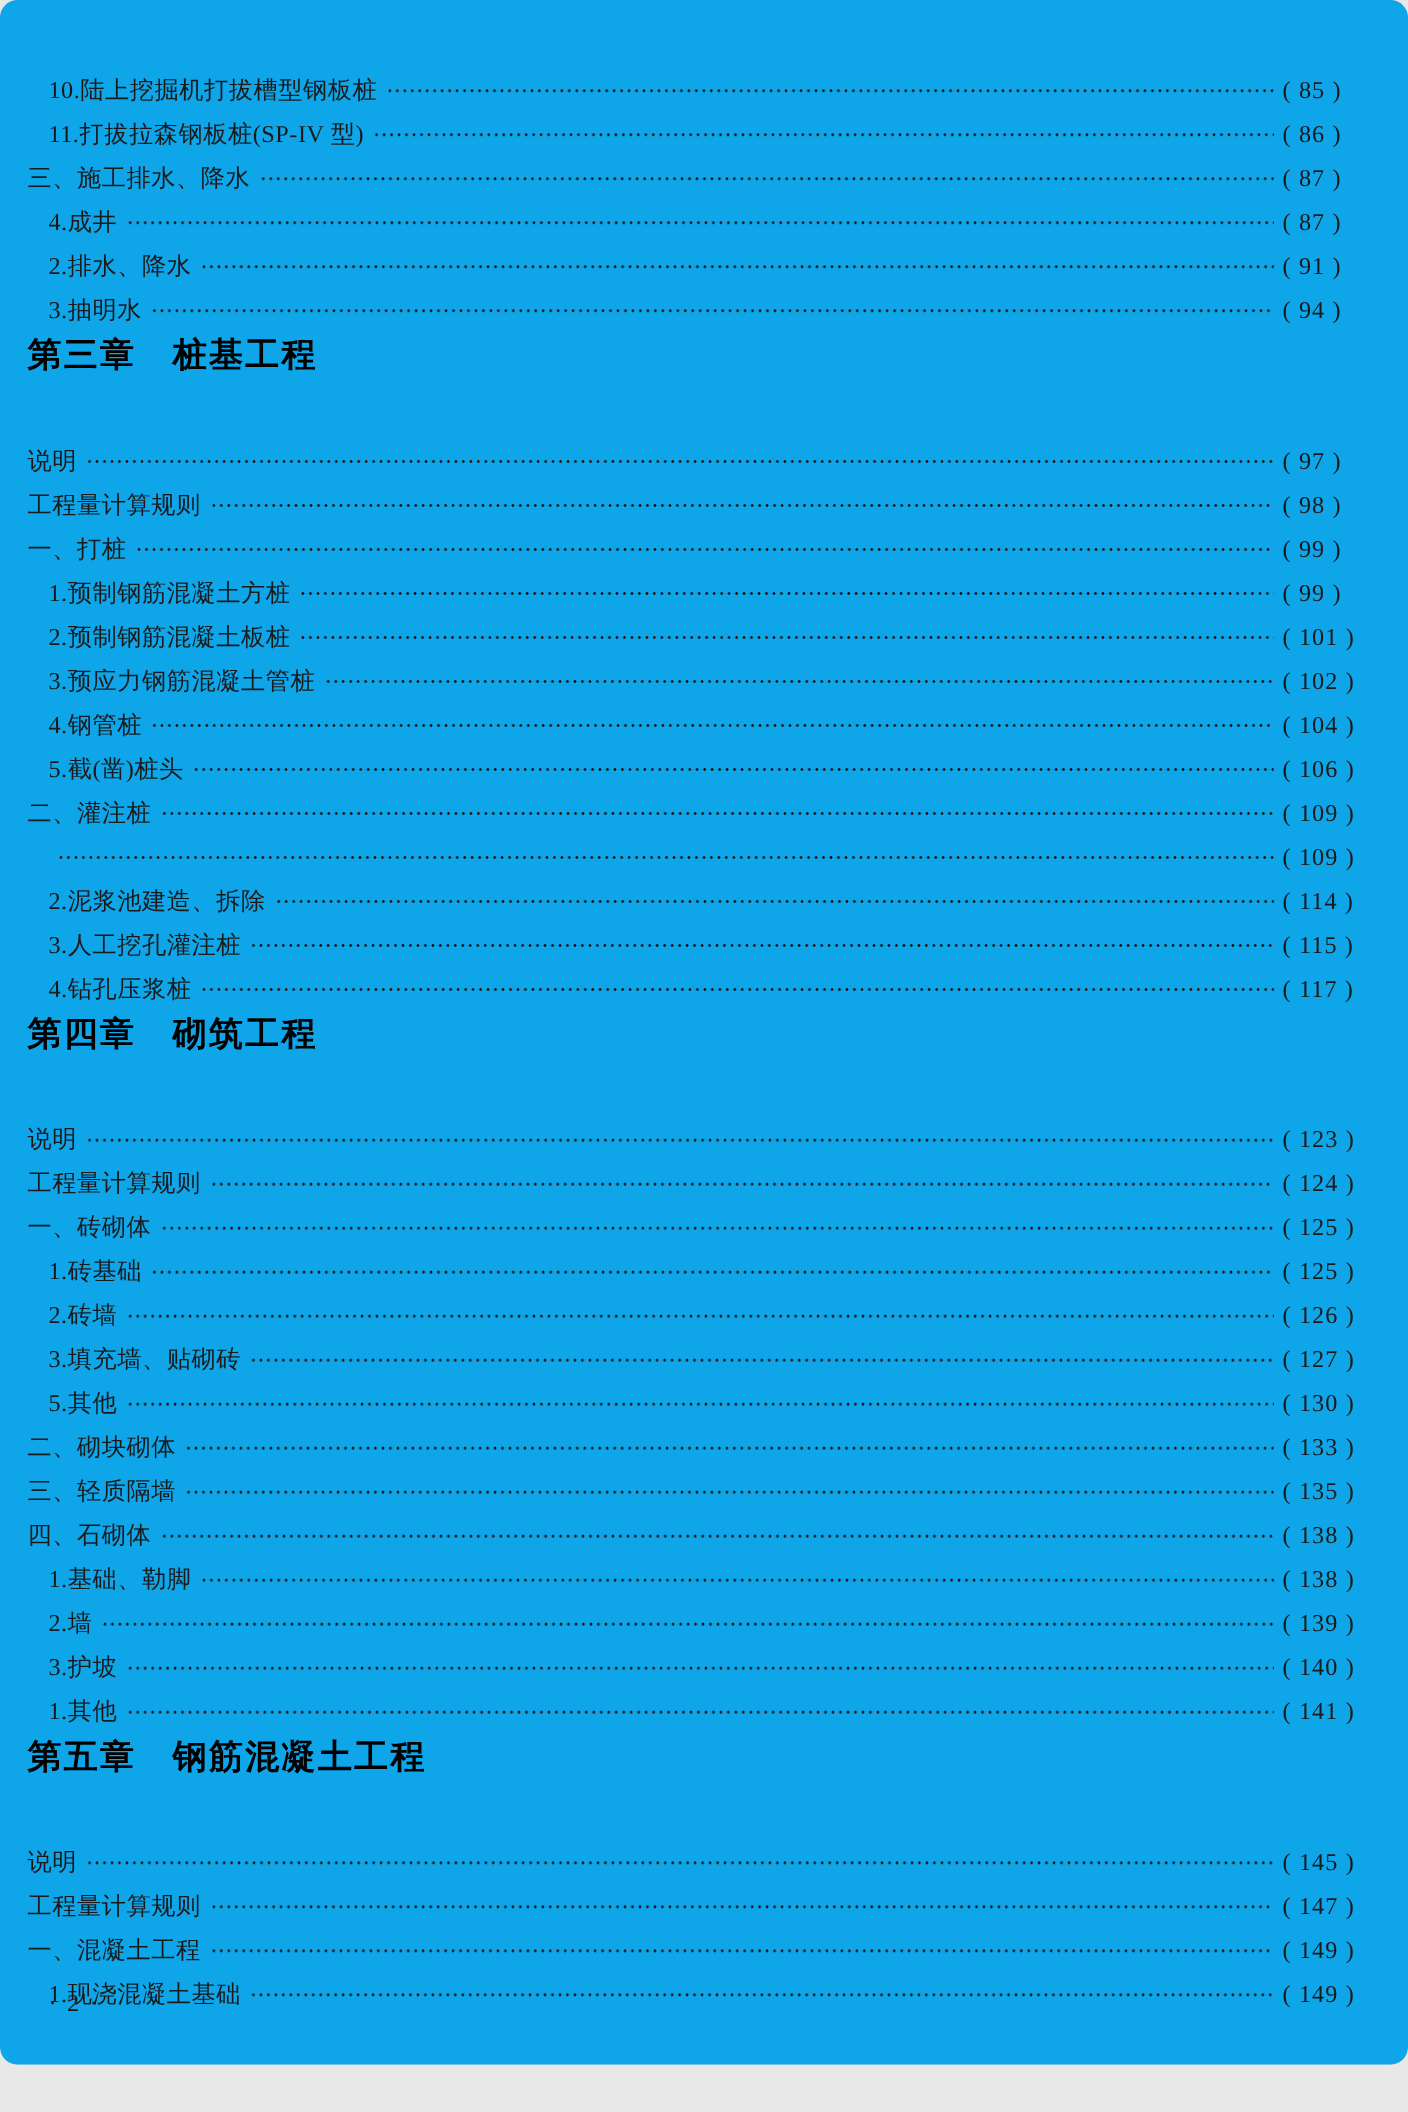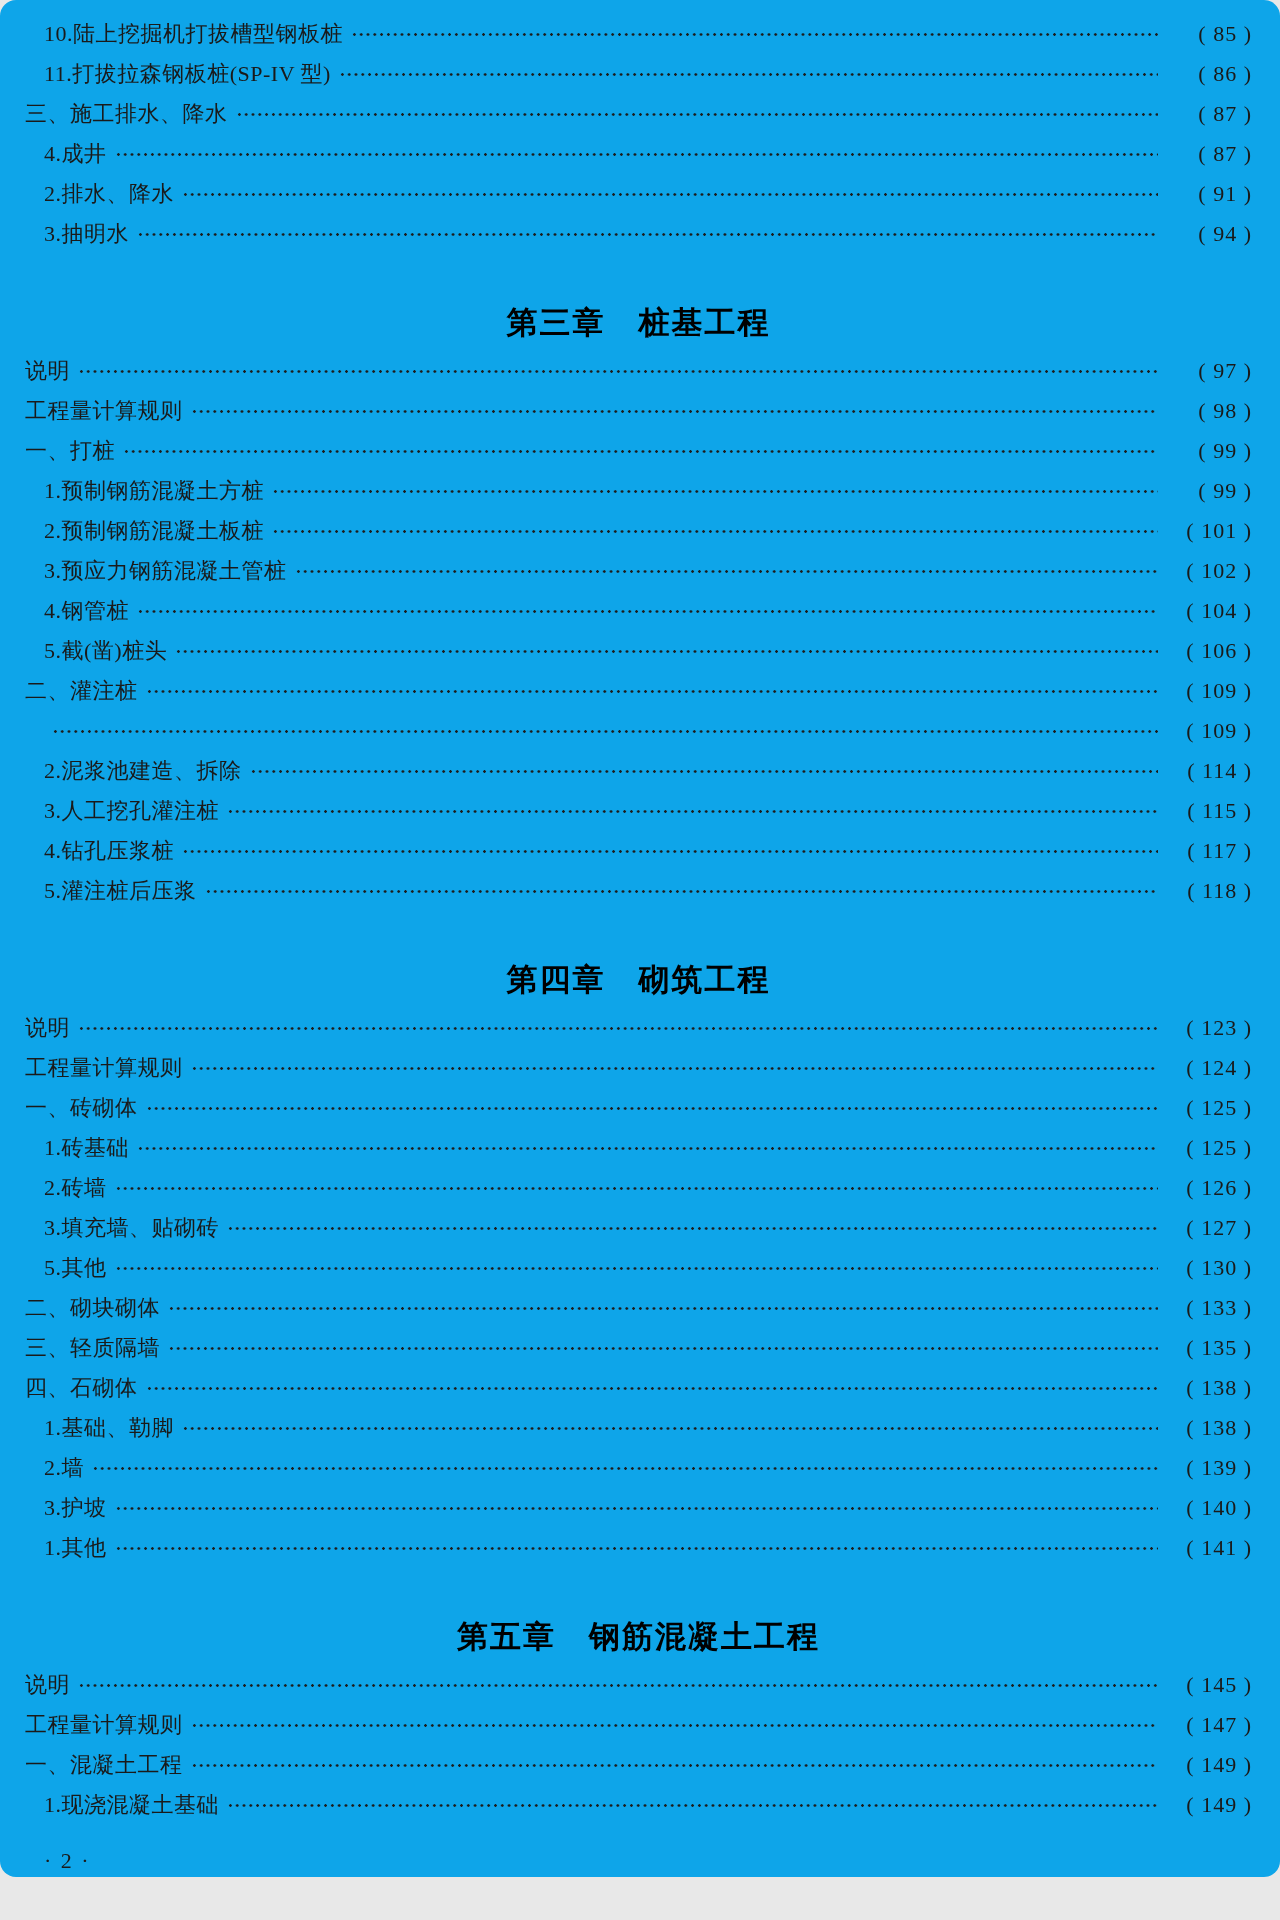--- a/index.html
+++ b/index.html
@@ -31,30 +31,30 @@
     height: 13px;
     margin: 0 8px;
     background-image: radial-gradient(circle, #1c1c1c 1.15px, rgba(0,0,0,0) 1.5px);
     background-size: 6.8px 13px;
     background-repeat: repeat-x;
     background-position: left center;
   }
   .toc-page {
     flex: 0 0 auto;
     min-width: 86px;
-    text-align: right;
     white-space: pre;
     letter-spacing: 1px;
+    margin-top: 48px;
   }
   .chapter-heading {
     margin-top: 47px;
     margin-bottom: 6px;
     height: 44px;
     line-height: 44px;
-    text-align: center;
+    text-align: left;
     font-family: "Liberation Sans", "DejaVu Sans", sans-serif;
     font-weight: bold;
     font-size: 31px;
     color: #000000;
     letter-spacing: 2px;
   }
   .footer-pagenum {
     margin-top: 16px;
     padding-left: 19px;
     font-size: 22px;
@@ -155,25 +155,20 @@
       <div class="toc-row sub">
         <span class="toc-label">3.人工挖孔灌注桩</span>
         <span class="dot-leader"></span>
         <span class="toc-page">( 115 )</span>
       </div>
       <div class="toc-row sub">
         <span class="toc-label">4.钻孔压浆桩</span>
         <span class="dot-leader"></span>
         <span class="toc-page">( 117 )</span>
       </div>
-      <div class="toc-row sub">
-        <span class="toc-label">5.灌注桩后压浆</span>
-        <span class="dot-leader"></span>
-        <span class="toc-page">( 118 )</span>
-      </div>
       <div class="chapter-heading">第四章　砌筑工程</div>
       <div class="toc-row">
         <span class="toc-label">说明</span>
         <span class="dot-leader"></span>
         <span class="toc-page">( 123 )</span>
       </div>
       <div class="toc-row">
         <span class="toc-label">工程量计算规则</span>
         <span class="dot-leader"></span>
         <span class="toc-page">( 124 )</span>

